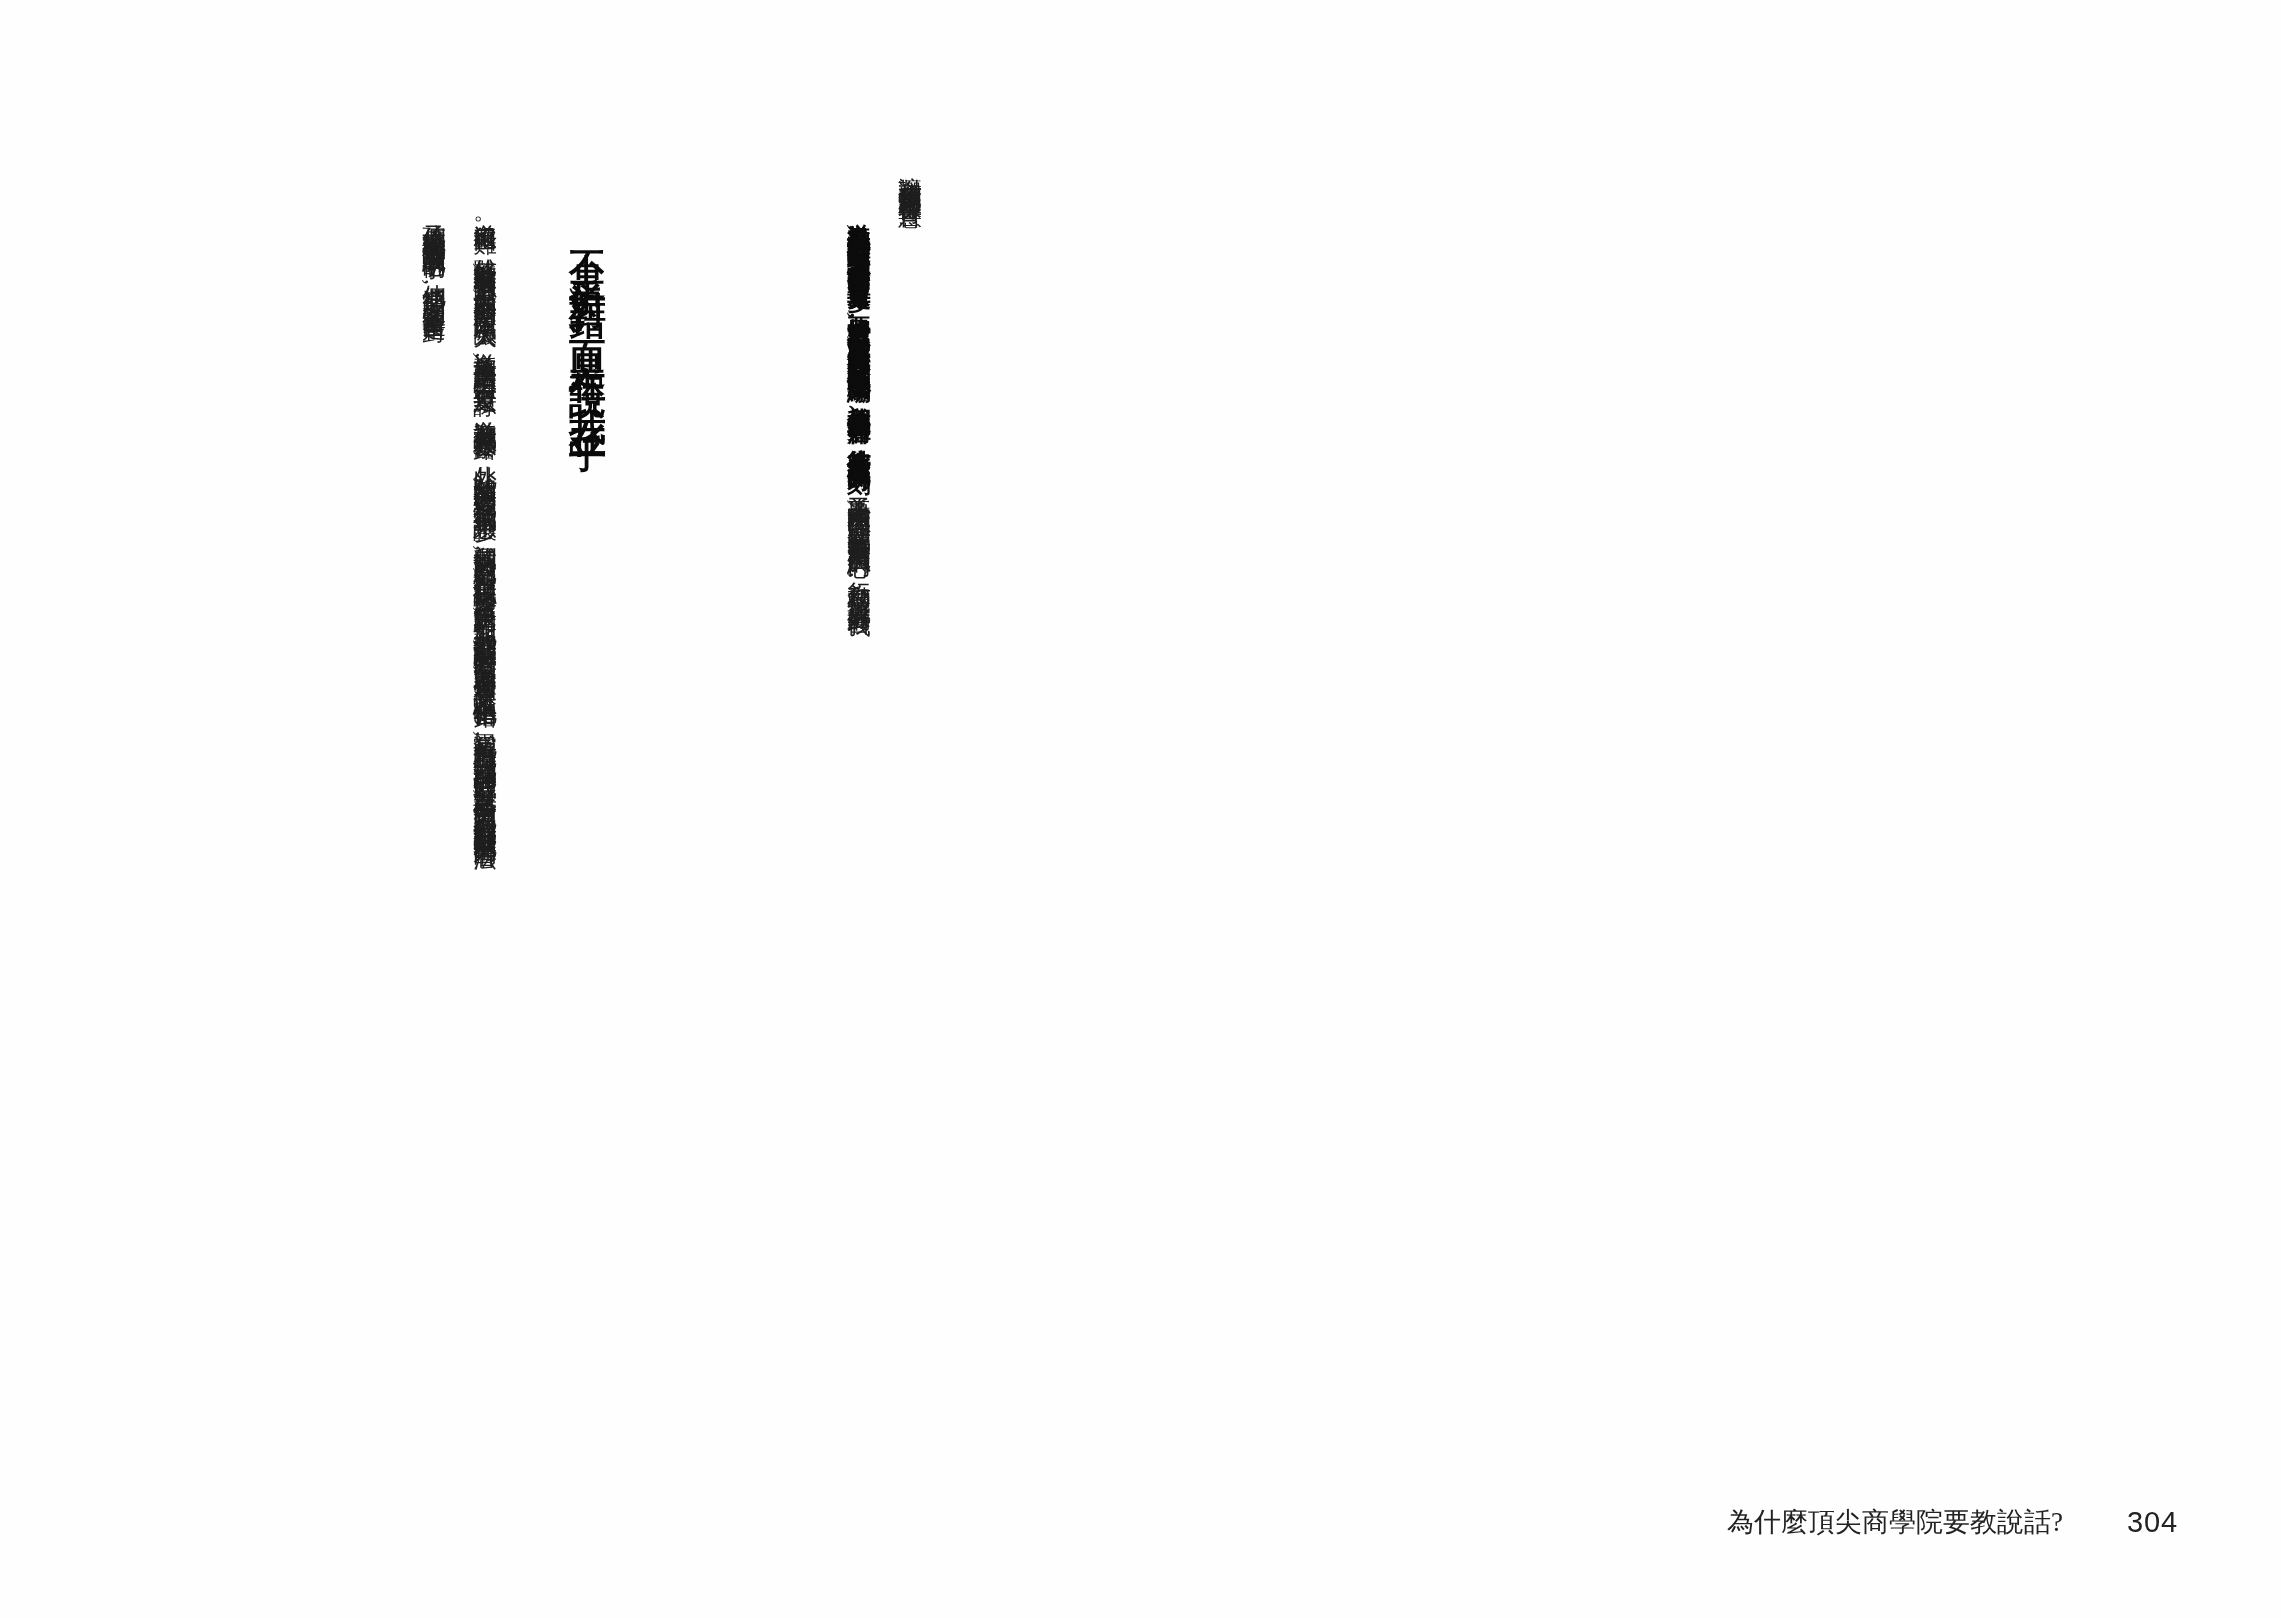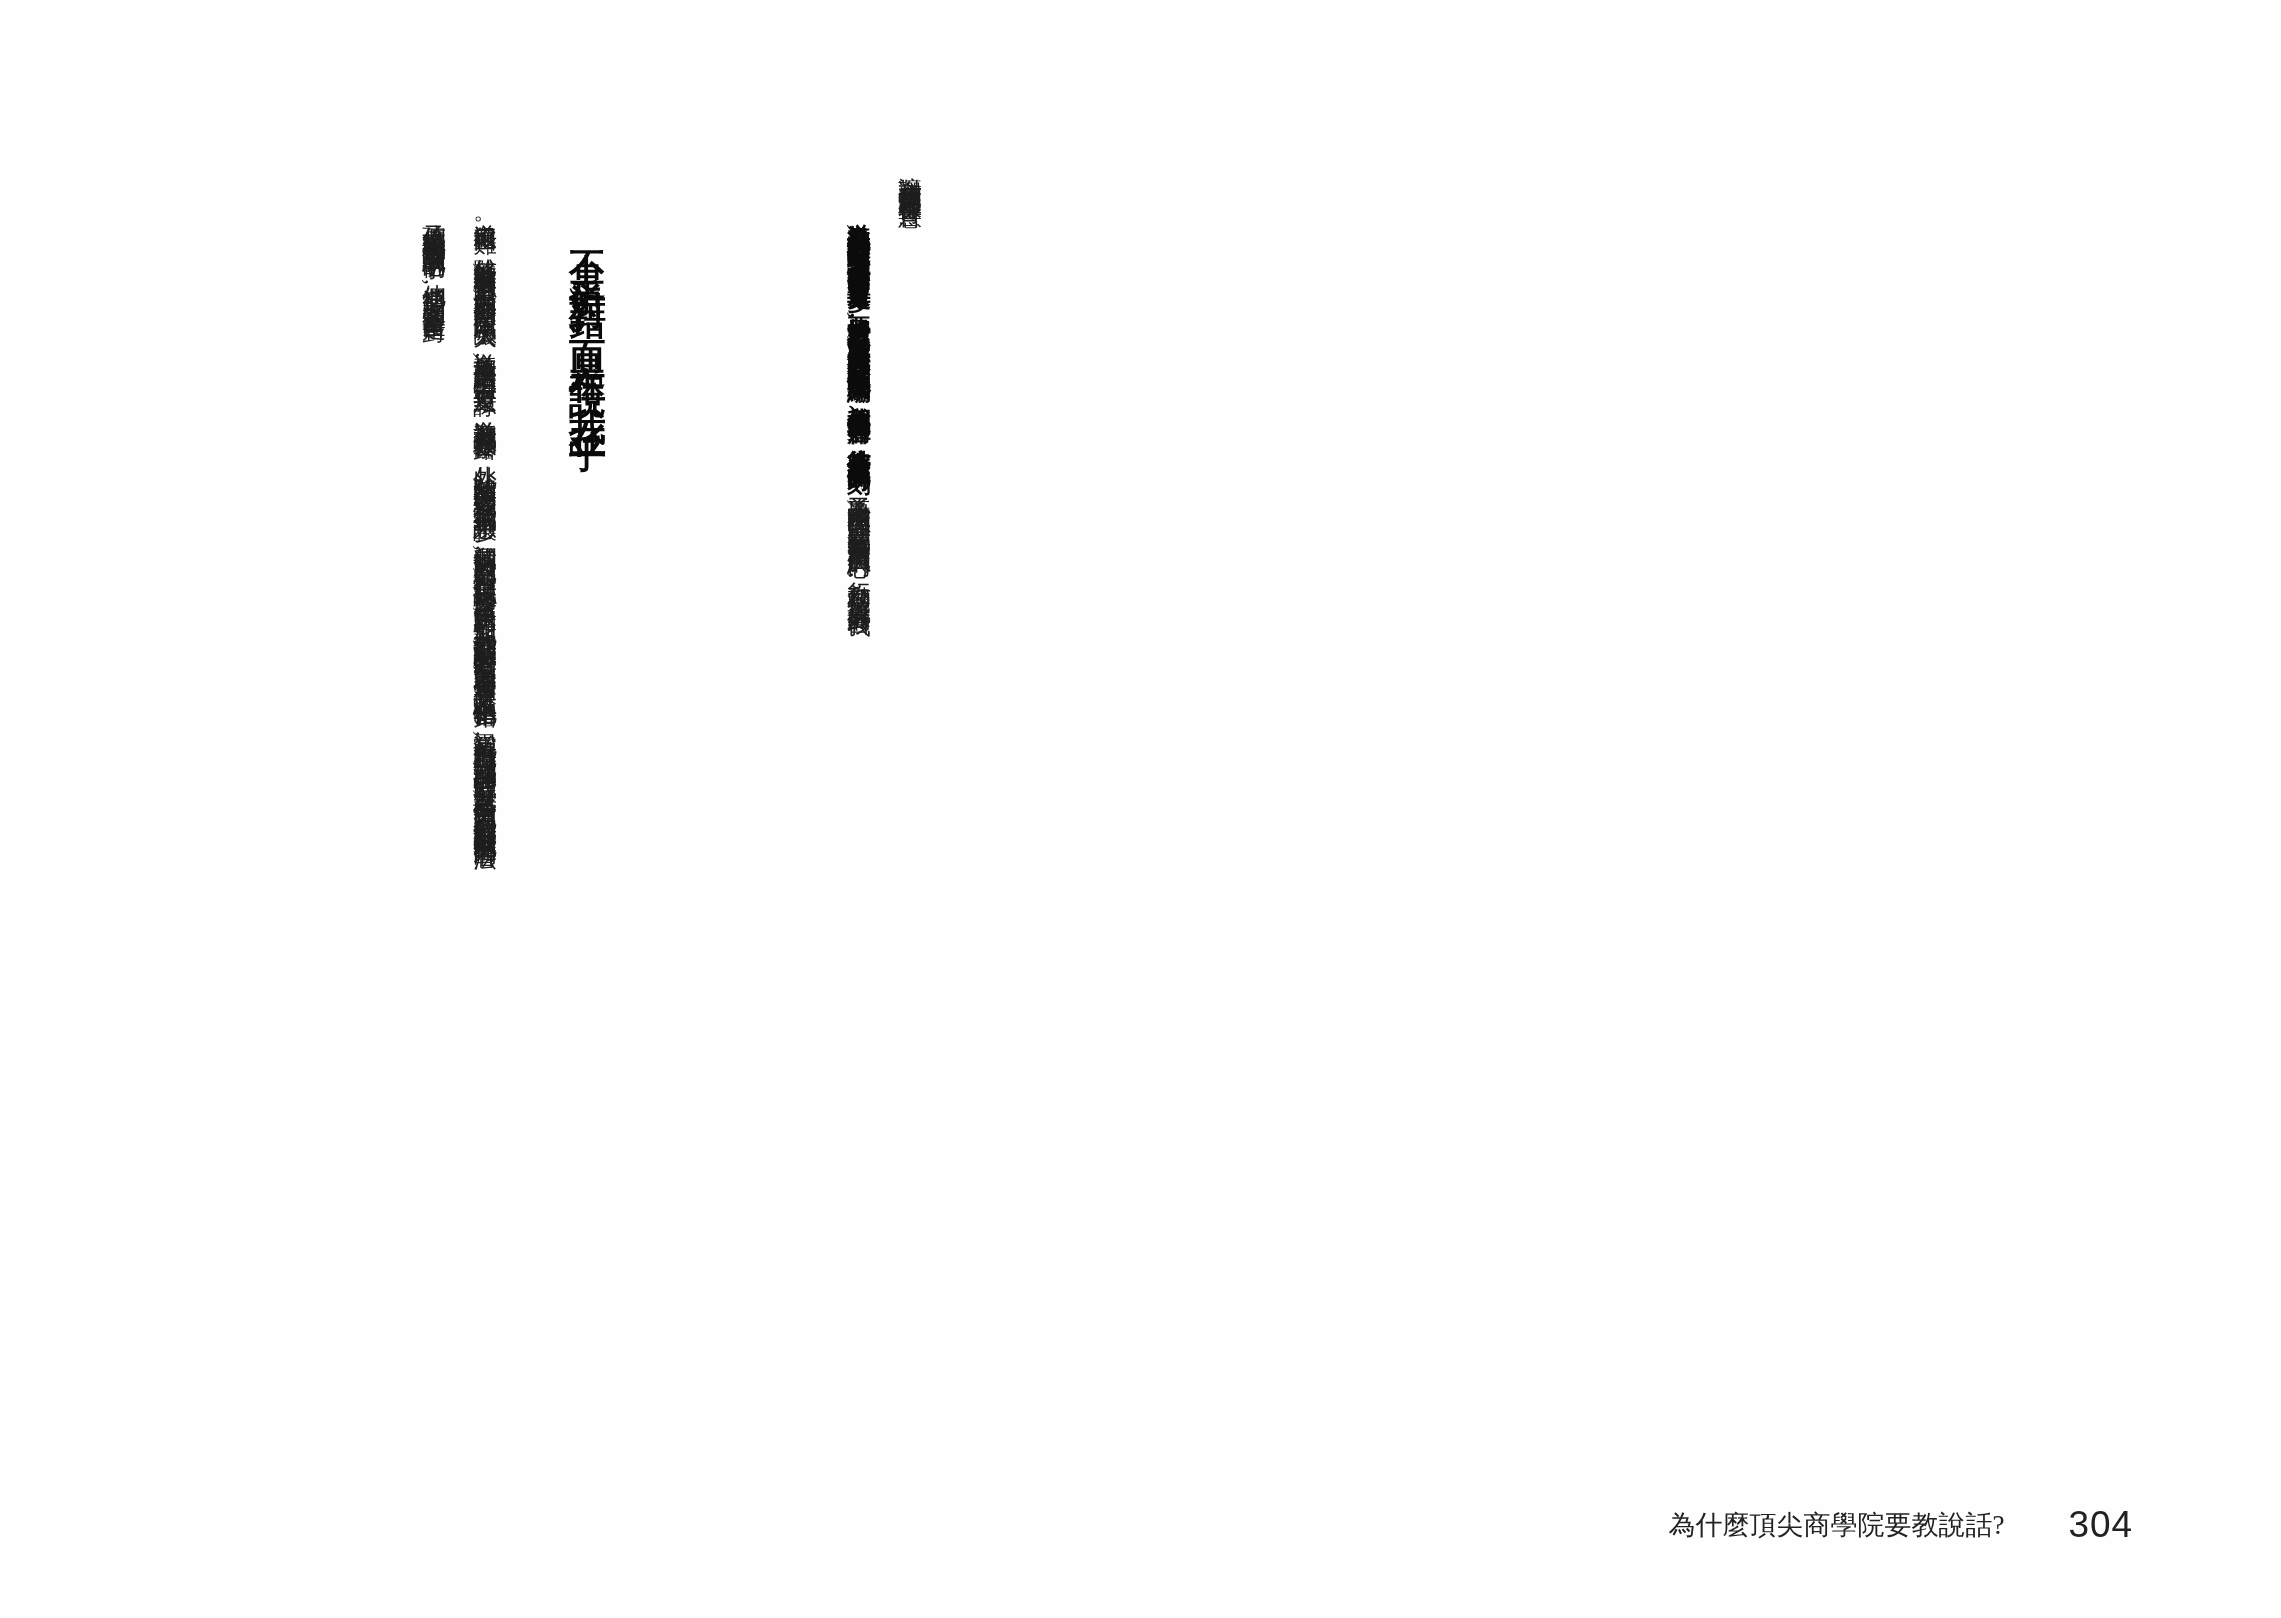--- a/index.html
+++ b/index.html
@@ -1,20 +1,20 @@
 <!DOCTYPE html>
 <html style="font-size:14.3px"><head>
 <meta charset="utf-8">
 <style>
   html,body{margin:0;padding:0;background:#ffffff;}
   .spread{position:relative;width:2281px;height:1618px;background:#fefefe;overflow:hidden;
           font-family:"Liberation Serif","DejaVu Serif",serif;color:#1e1e1e;}
   .page{position:absolute;top:0;height:100%;}
   #page-left{left:0;width:1141px;}
-  #page-right{left:1078px;width:1141px;}
+  #page-right{left:1123px;width:1141px;}
 
   
   .vtext{position:absolute;writing-mode:vertical-rl;text-orientation:mixed;line-break:strict;overflow:hidden;}
   .vtext p{margin:0;padding:0;}
   .vtext p.indent{text-indent:2em;}
   .vtext .b{font-weight:bold;color:#0c0c0c;}
   #left-body-a{left:675px;top:158px;width:260px;height:1044px;
                font-size:23.6px;letter-spacing:1.8px;line-height:51px;}
   #left-heading{left:549px;top:221px;width:77px;height:793px;
                 font-size:37px;font-weight:bold;letter-spacing:13.4px;line-height:77px;color:#0a0a0a;}
@@ -22,21 +22,21 @@
                font-size:23.6px;letter-spacing:1.8px;line-height:51px;}
 
   
   .footer{position:absolute;top:1504px;display:flex;align-items:center;font-size:27px;color:#222;}
   #footer-left{left:105px;}
   #footer-left .pagenum{font-family:"Liberation Sans","DejaVu Sans",sans-serif;font-size:29px;letter-spacing:0.9px;}
   #footer-left .chapter{margin-left:103px;}
   #footer-left .badge{margin-left:55px;border:1.8px solid #3a3a3a;padding:0.9px 9px 2.7px 9px;font-weight:bold;}
   #footer-left .ftitle{margin-left:14.3px;}
   #footer-right{right:86px;}
-  #footer-right .pagenum{font-family:"Liberation Sans","DejaVu Sans",sans-serif;font-size:37px;margin-left:64px;letter-spacing:0.9px;}
+  #footer-right .pagenum{font-family:"Liberation Sans","DejaVu Sans",sans-serif;font-size:29px;margin-left:64px;letter-spacing:0.9px;}
 </style>
 </head>
 <body>
 
 <div class="spread">
 
   <section class="page" id="page-right">
 
     <div class="footer" id="footer-right">
       <span class="ftitle">為什麼頂尖商學院要教說話?</span>

